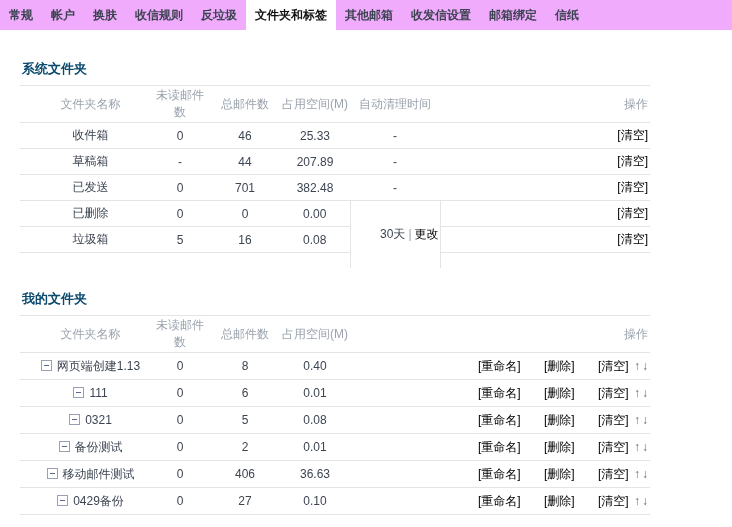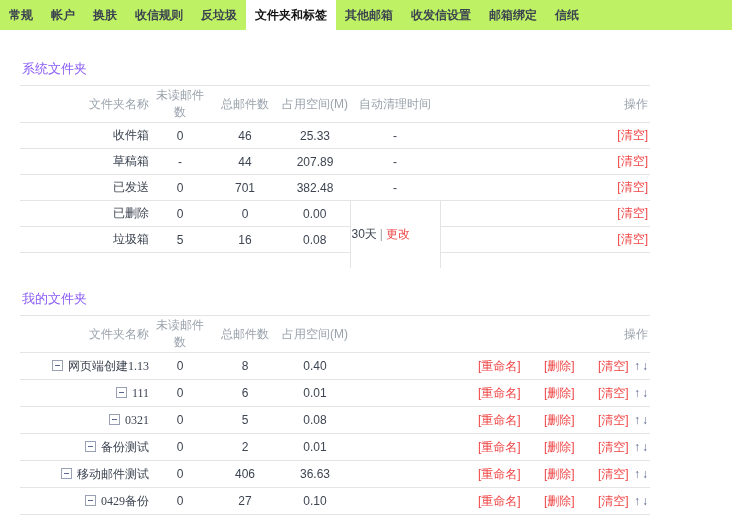--- a/index.html
+++ b/index.html
@@ -3,55 +3,55 @@
 <meta charset="utf-8">
 <style>
   html,body{margin:0;padding:0;}
   body{
     width:732px;height:527px;background:#fff;overflow:hidden;position:relative;
     font-family:"Liberation Sans","DejaVu Sans",sans-serif;
     -webkit-font-smoothing:antialiased;
   }
   
   .tabbar{
-    height:30px;background:#bef264;display:flex;align-items:stretch;
+    height:30px;background:#f0abfc;display:flex;align-items:stretch;
     font-size:12px;font-weight:bold;color:#3c4350;
   }
   .tab{
     padding:0 9px;line-height:30px;cursor:pointer;white-space:nowrap;
   }
   .tab.active{background:#ffffff;color:#111;}
   
   .content{padding:0 0 0 20px;}
   .section-title{
-    font-size:13px;font-weight:normal;color:#8b5cf6;
+    font-size:13px;font-weight:bold;color:#0c4a6e;
   }
   .t1-title{margin:30px 0 7px 2px;}
   .t2-title{margin:22px 0 7px 2px;}
   table{
     border-collapse:collapse;table-layout:fixed;width:630px;
     font-size:12px;color:#3d4552;
   }
   table{border-top:1px solid #e4e4e4;}
   th{
     font-weight:normal;color:#9ba3ad;height:23px;
     border-bottom:1px solid #e4e4e4;text-align:center;
   }
   td{
     height:23px;border-bottom:1px solid #e4e4e4;text-align:center;
   }
   .t2 td{height:24px;}
-  th.c-name,td.c-name{text-align:right;padding-left:12px;font-family:Liberation Serif, serif;}
+  th.c-name,td.c-name{text-align:center;padding-left:12px;}
   th.c-ops,td.c-ops{text-align:right;padding-right:2px;}
   td.merged{
     border-left:1px solid #e4e4e4;border-right:1px solid #e4e4e4;
-    border-bottom:none;text-align:left;
+    border-bottom:none;text-align:right;
   }
   tr.stub td{height:13px;border-bottom:none;}
-  a.lnk{color:#ef4444;text-decoration:none;cursor:pointer;}
+  a.lnk{color:#000000;text-decoration:none;cursor:pointer;}
   .ops-group a.lnk{margin-left:20px;}
   .arrow{color:#5a6890;cursor:pointer;margin-left:2px;}
   .sep{color:#9ba3ad;margin:0 3px;}
   
   .expicon{
     display:inline-block;width:9px;height:9px;border:1px solid #98a0b3;
     vertical-align:-1px;margin-right:5px;position:relative;background:#fff;cursor:pointer;
   }
   .expicon .minus{
     position:absolute;left:2px;right:2px;top:4px;height:1px;background:#5a6890;

